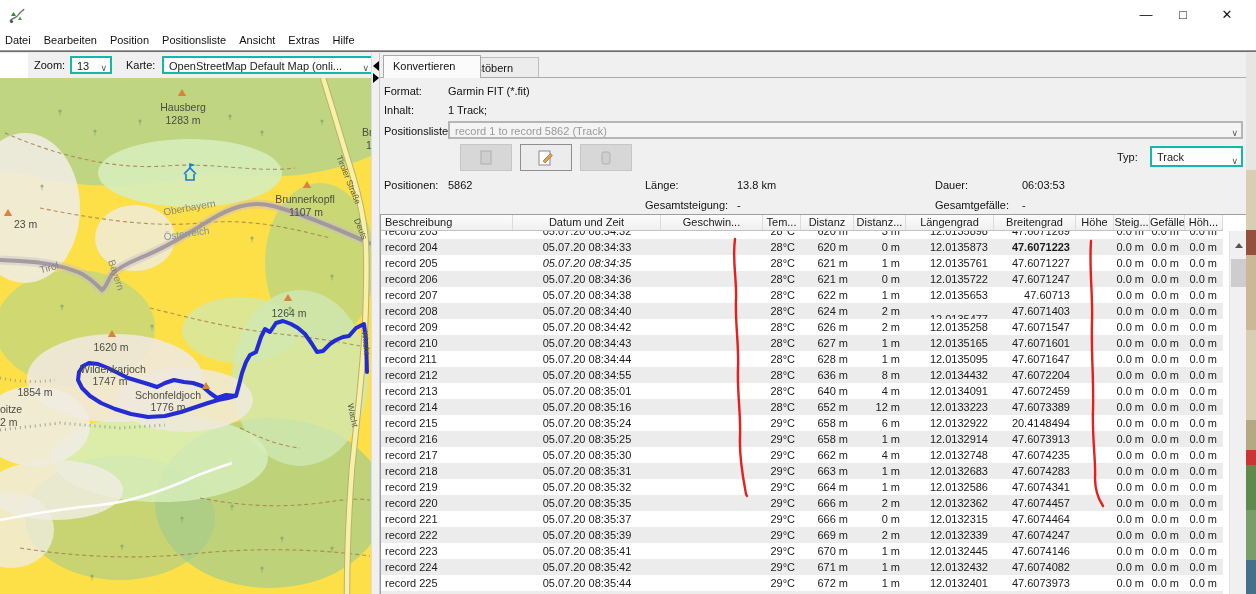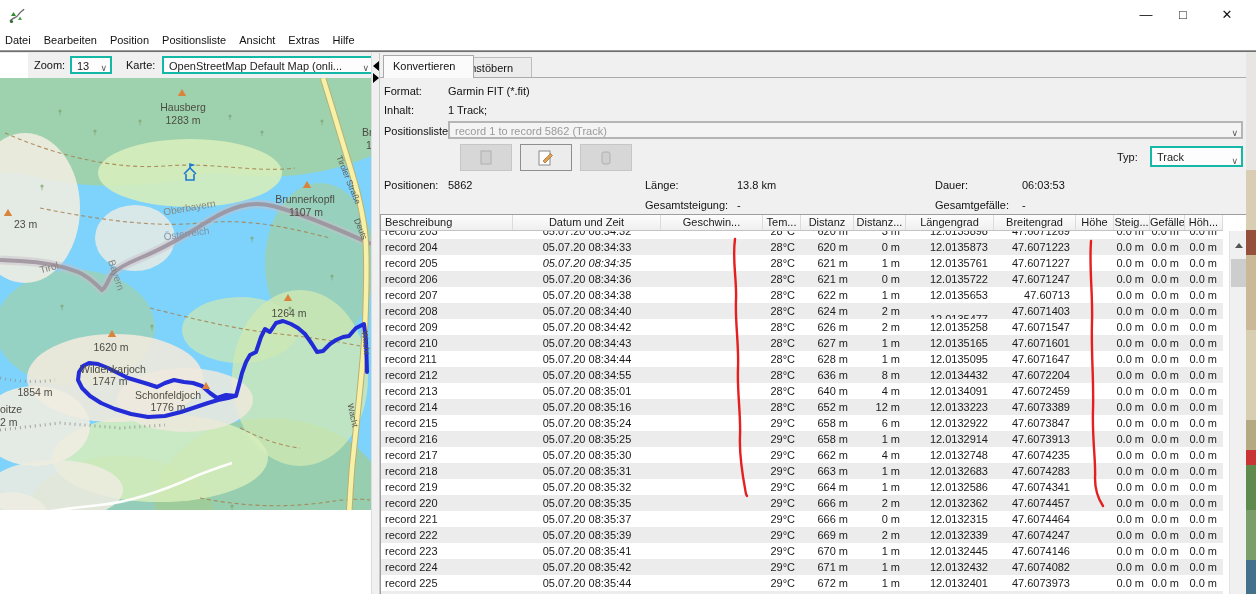--- a/index.html
+++ b/index.html
@@ -28,26 +28,26 @@
     font-size:11px; color:#222; line-height:16px; padding-left:5px; white-space:nowrap;
     overflow:hidden; }
   .combo .chev { position:absolute; right:3px; top:2px; font-size:9px; color:#555; }
 
   
   #splitter { left:371px; top:53px; width:9px; height:541px; background:#f0f0f0;
     border-left:1px solid #dcdcdc; border-right:1px solid #c9c9c9; }
   .spl-arrow { left:1px; width:0; height:0; border-style:solid; }
 
   
-  #map { left:0; top:78px; width:371px; height:432px; background:#7dd3fc; overflow:hidden; }
+  #map { left:0; top:78px; width:371px; height:516px; background:#fde047; overflow:hidden; }
 
   
   #right-panel { left:380px; top:53px; width:866px; height:541px; background:#f0f0f0; }
   .tab { position:absolute; top:2px; height:22px; font-size:11px; color:#111;
-    padding:4px 18px 0 9px; }
+    padding:4px 25px 0 9px; }
   #tab-convert { left:3px; background:#fbfbfb; border:1px solid #a9a9a9; border-bottom:none;
     z-index:2; height:23px; }
   #tab-browse { left:57px; top:4px; background:#ececec; border:1px solid #bdbdbd;
     border-bottom:none; height:20px; }
   #tabline { position:absolute; left:0; top:24px; width:866px; height:1px; background:#ababab; }
 
   .flabel { position:absolute; font-size:11px; color:#111; white-space:nowrap; }
   .fvalue { position:absolute; font-size:11px; color:#111; white-space:nowrap; }
 
   .btn { position:absolute; width:52px; height:27px; display:flex; align-items:center;
@@ -349,21 +349,21 @@
           </div>
         <div id="tbody">
             <div class="tr even">
               <div class="td al-left" style="width: 132px;">record 204</div>
               <div class="td al-center" style="width: 148px;">05.07.20 08:34:33</div>
               <div class="td al-center" style="width: 102px;"></div>
               <div class="td al-right" style="width: 38px;">28°C</div>
               <div class="td al-right" style="width: 53px;">620 m</div>
               <div class="td al-right" style="width: 52px;">0 m</div>
               <div class="td al-right" style="width: 88px;">12.0135873</div>
-              <div class="td al-right" style="width: 82px;">47.6071223</div>
+              <div class="td al-right" style="width: 82px; font-weight: bold;">47.6071223</div>
               <div class="td al-center" style="width: 38px;"></div>
               <div class="td al-right" style="width: 36px;">0.0 m</div>
               <div class="td al-right" style="width: 35px;">0.0 m</div>
               <div class="td al-right" style="width: 38px;">0.0 m</div>
             </div>
             <div class="tr odd">
               <div class="td al-left" style="width: 132px;">record 205</div>
               <div class="td al-center" style="width: 148px; font-style: italic;">05.07.20 08:34:35</div>
               <div class="td al-center" style="width: 102px;"></div>
               <div class="td al-right" style="width: 38px;">28°C</div>
@@ -503,21 +503,21 @@
               <div class="td al-right" style="width: 38px;">0.0 m</div>
             </div>
             <div class="tr odd">
               <div class="td al-left" style="width: 132px;">record 215</div>
               <div class="td al-center" style="width: 148px;">05.07.20 08:35:24</div>
               <div class="td al-center" style="width: 102px;"></div>
               <div class="td al-right" style="width: 38px;">29°C</div>
               <div class="td al-right" style="width: 53px;">658 m</div>
               <div class="td al-right" style="width: 52px;">6 m</div>
               <div class="td al-right" style="width: 88px;">12.0132922</div>
-              <div class="td al-right" style="width: 82px;">47.6073847</div>
+              <div class="td al-right" style="width: 82px;">20.4148494</div>
               <div class="td al-center" style="width: 38px;"></div>
               <div class="td al-right" style="width: 36px;">0.0 m</div>
               <div class="td al-right" style="width: 35px;">0.0 m</div>
               <div class="td al-right" style="width: 38px;">0.0 m</div>
             </div>
             <div class="tr even">
               <div class="td al-left" style="width: 132px;">record 216</div>
               <div class="td al-center" style="width: 148px;">05.07.20 08:35:25</div>
               <div class="td al-center" style="width: 102px;"></div>
               <div class="td al-right" style="width: 38px;">29°C</div>

